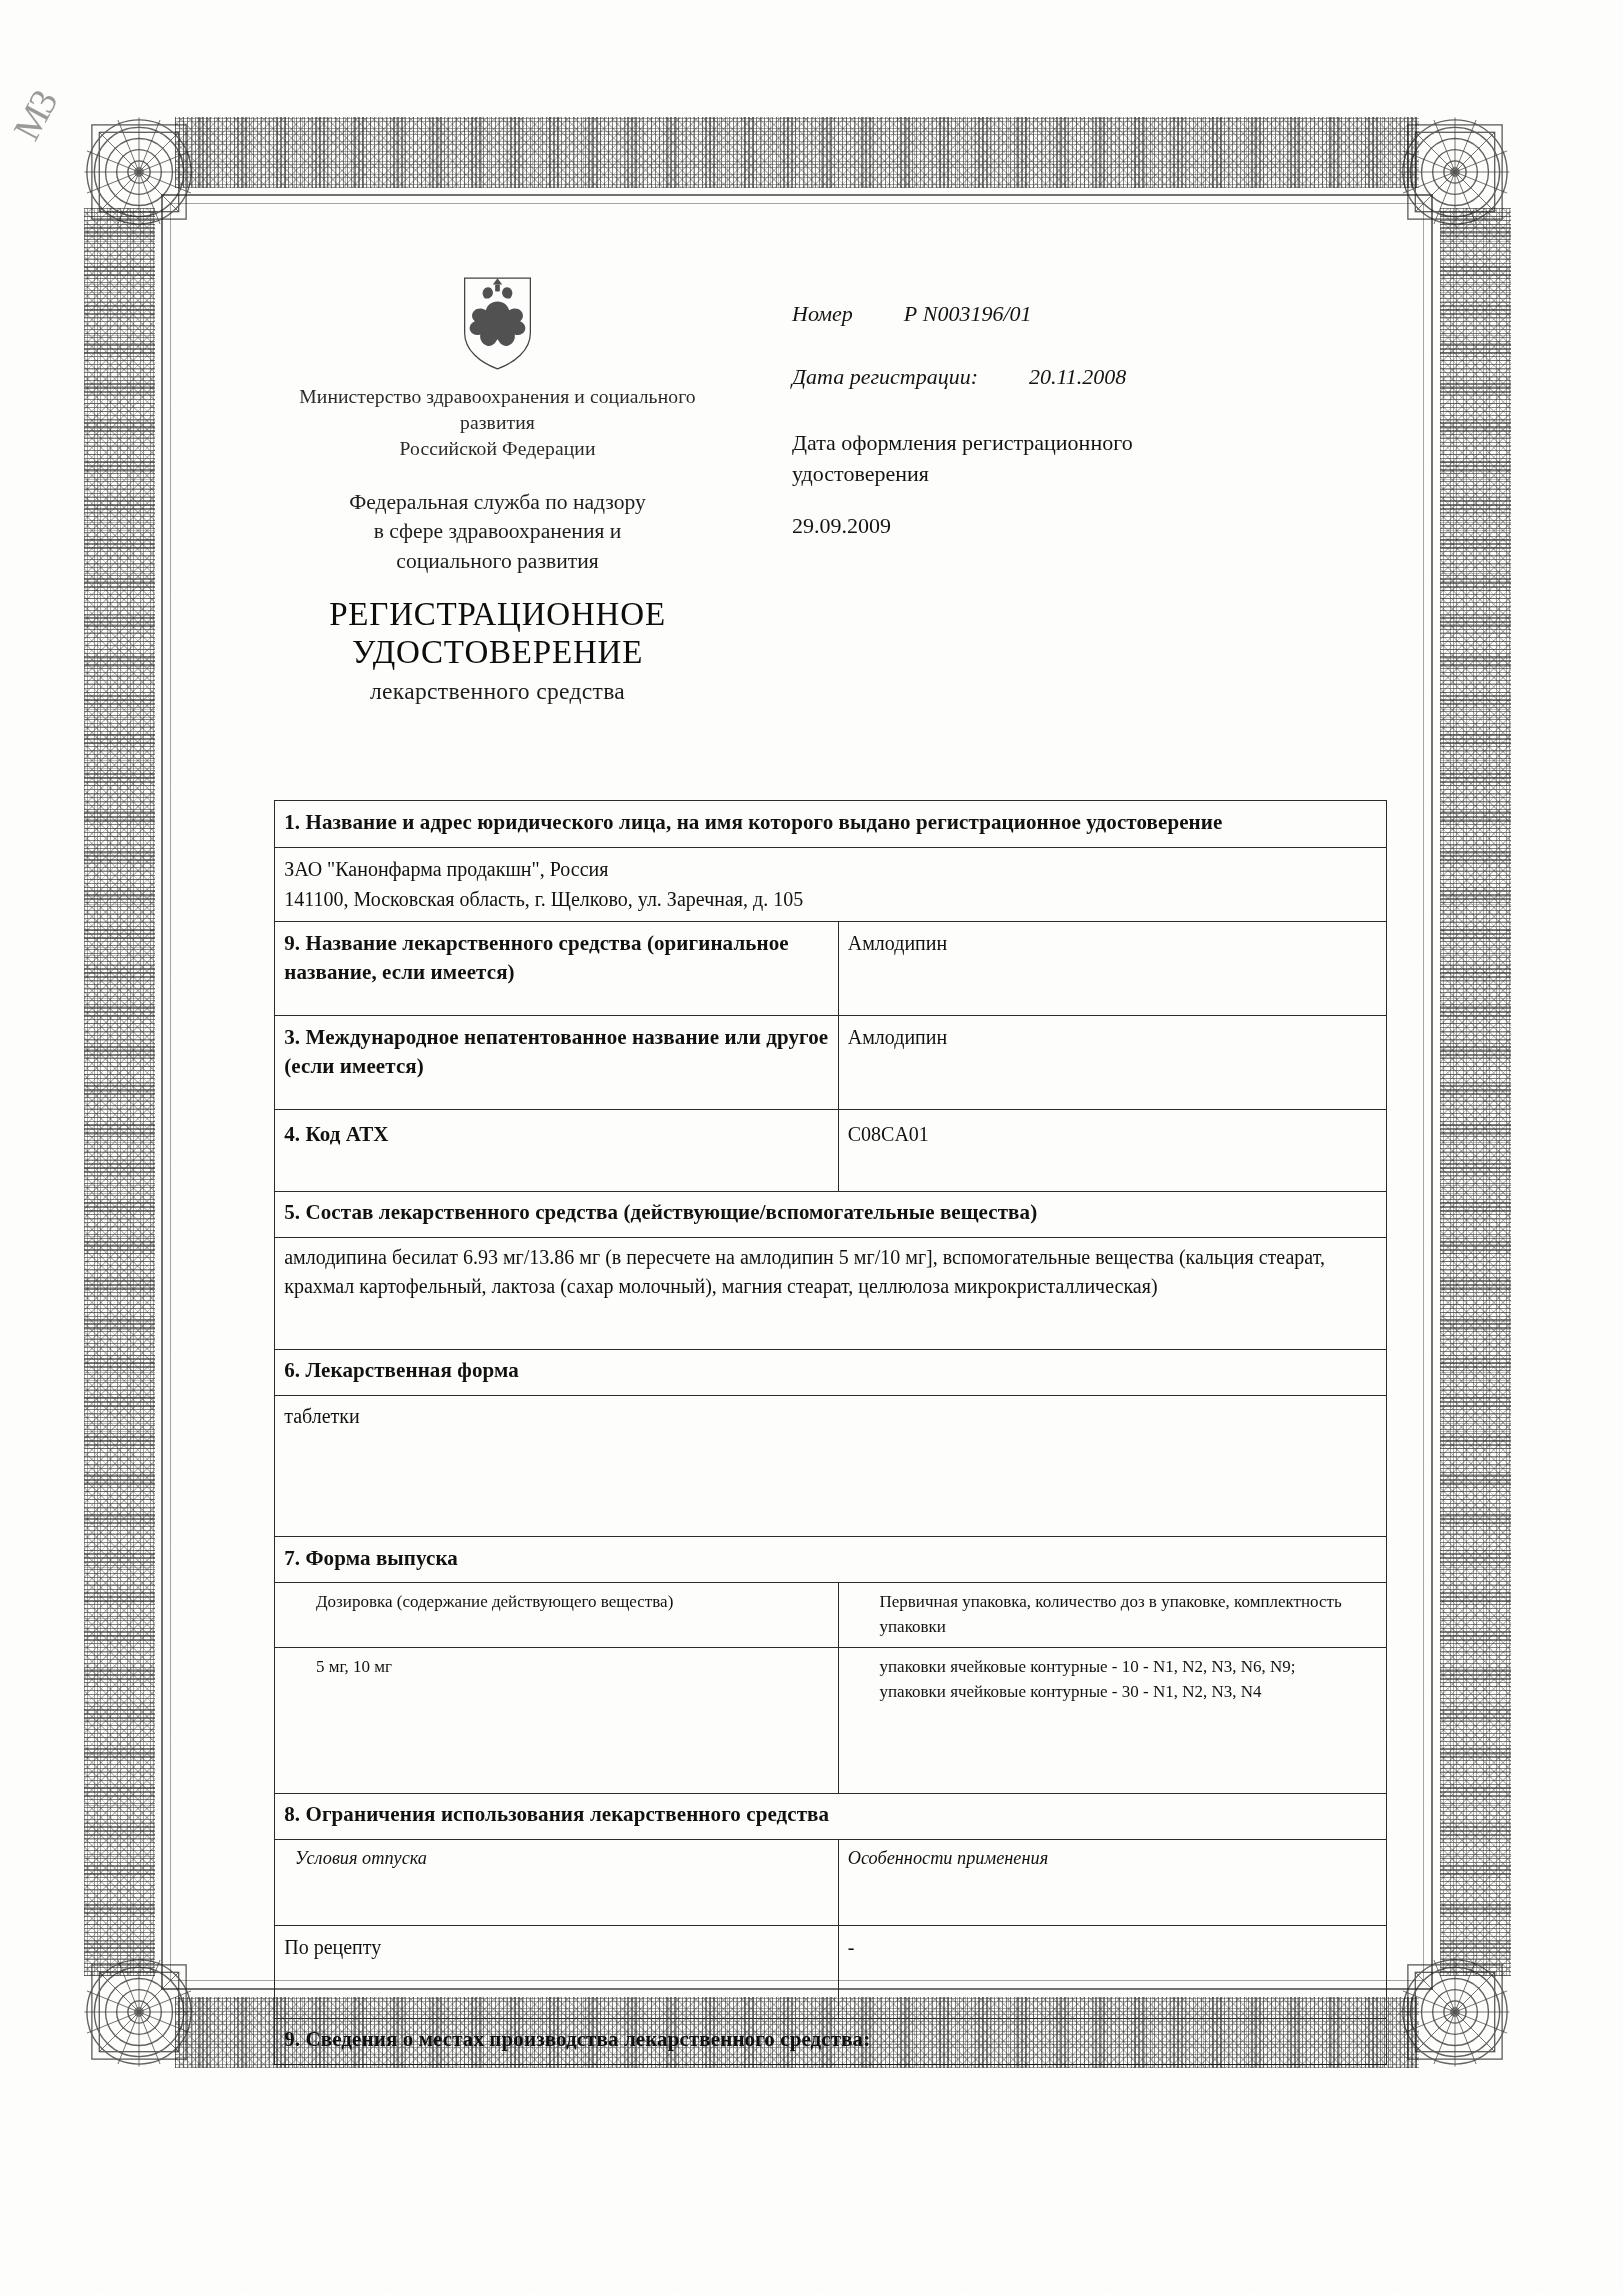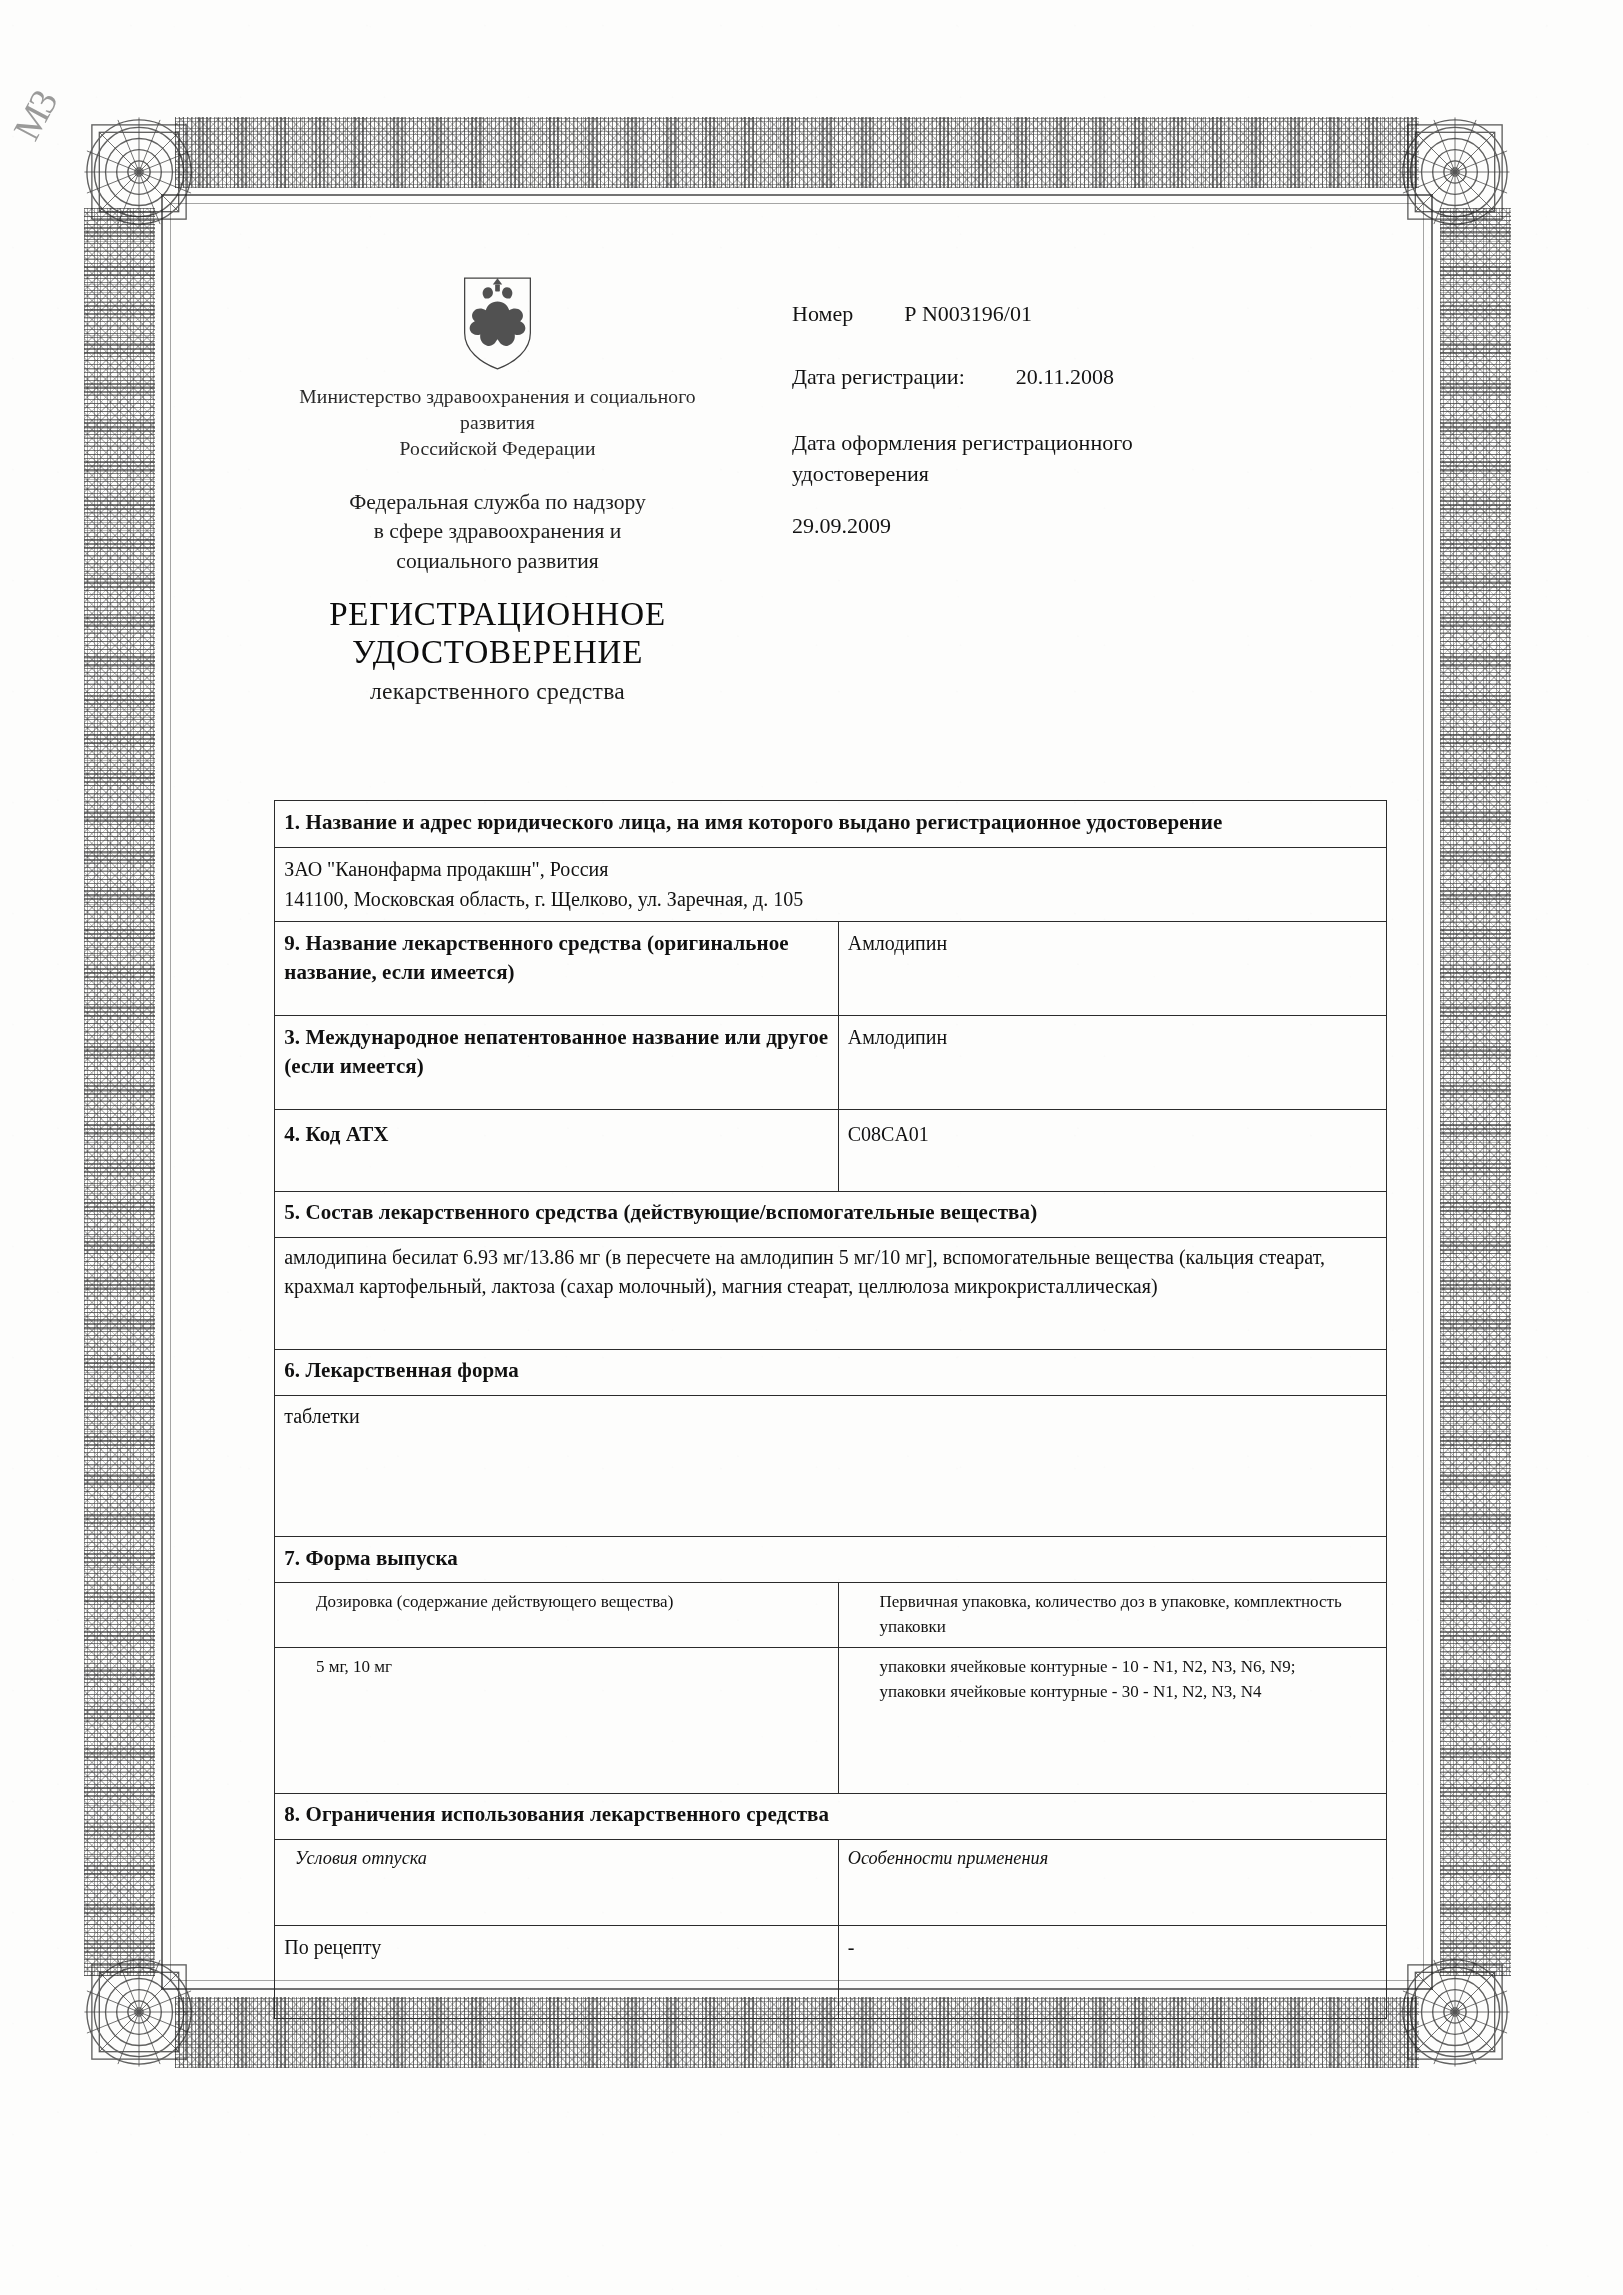--- a/index.html
+++ b/index.html
@@ -197,20 +197,21 @@
     flex: 1;
     padding-top: 39px;
     padding-left: 46px;
     font-size: 22px;
     color: #131313;
   }
   .hr-row {
     display: flex;
     align-items: baseline;
     margin-bottom: 37px;
+    font-style: italic;
   }
   .hr-label { white-space: nowrap; }
   .hr-value { margin-left: 51px; white-space: nowrap; }
   .hr-block { margin-bottom: 7.9px; line-height: 1.42; }
   .hr-date-alone { margin-top: 23.6px; font-size: 22px; }
 
   
   .doc-table {
     position: absolute;
     left: 274px;
@@ -472,15 +473,18 @@
     </tr>
     <tr>
       <td class="italic col-left" style="height:71px;padding-left:20px;">Условия отпуска</td>
       <td class="italic col-right">Особенности применения</td>
     </tr>
     <tr>
       <td class="col-left" style="height:77px;">По рецепту</td>
       <td class="col-right">-</td>
     </tr>
 
+    <tr>
+      <td class="sec-head" colspan="2" style="border-bottom:1.3px solid #1a1a1a;">9. Сведения о местах производства лекарственного средства:</td>
+    </tr>
   </tbody>
 </table>
 
 
 </body></html>

